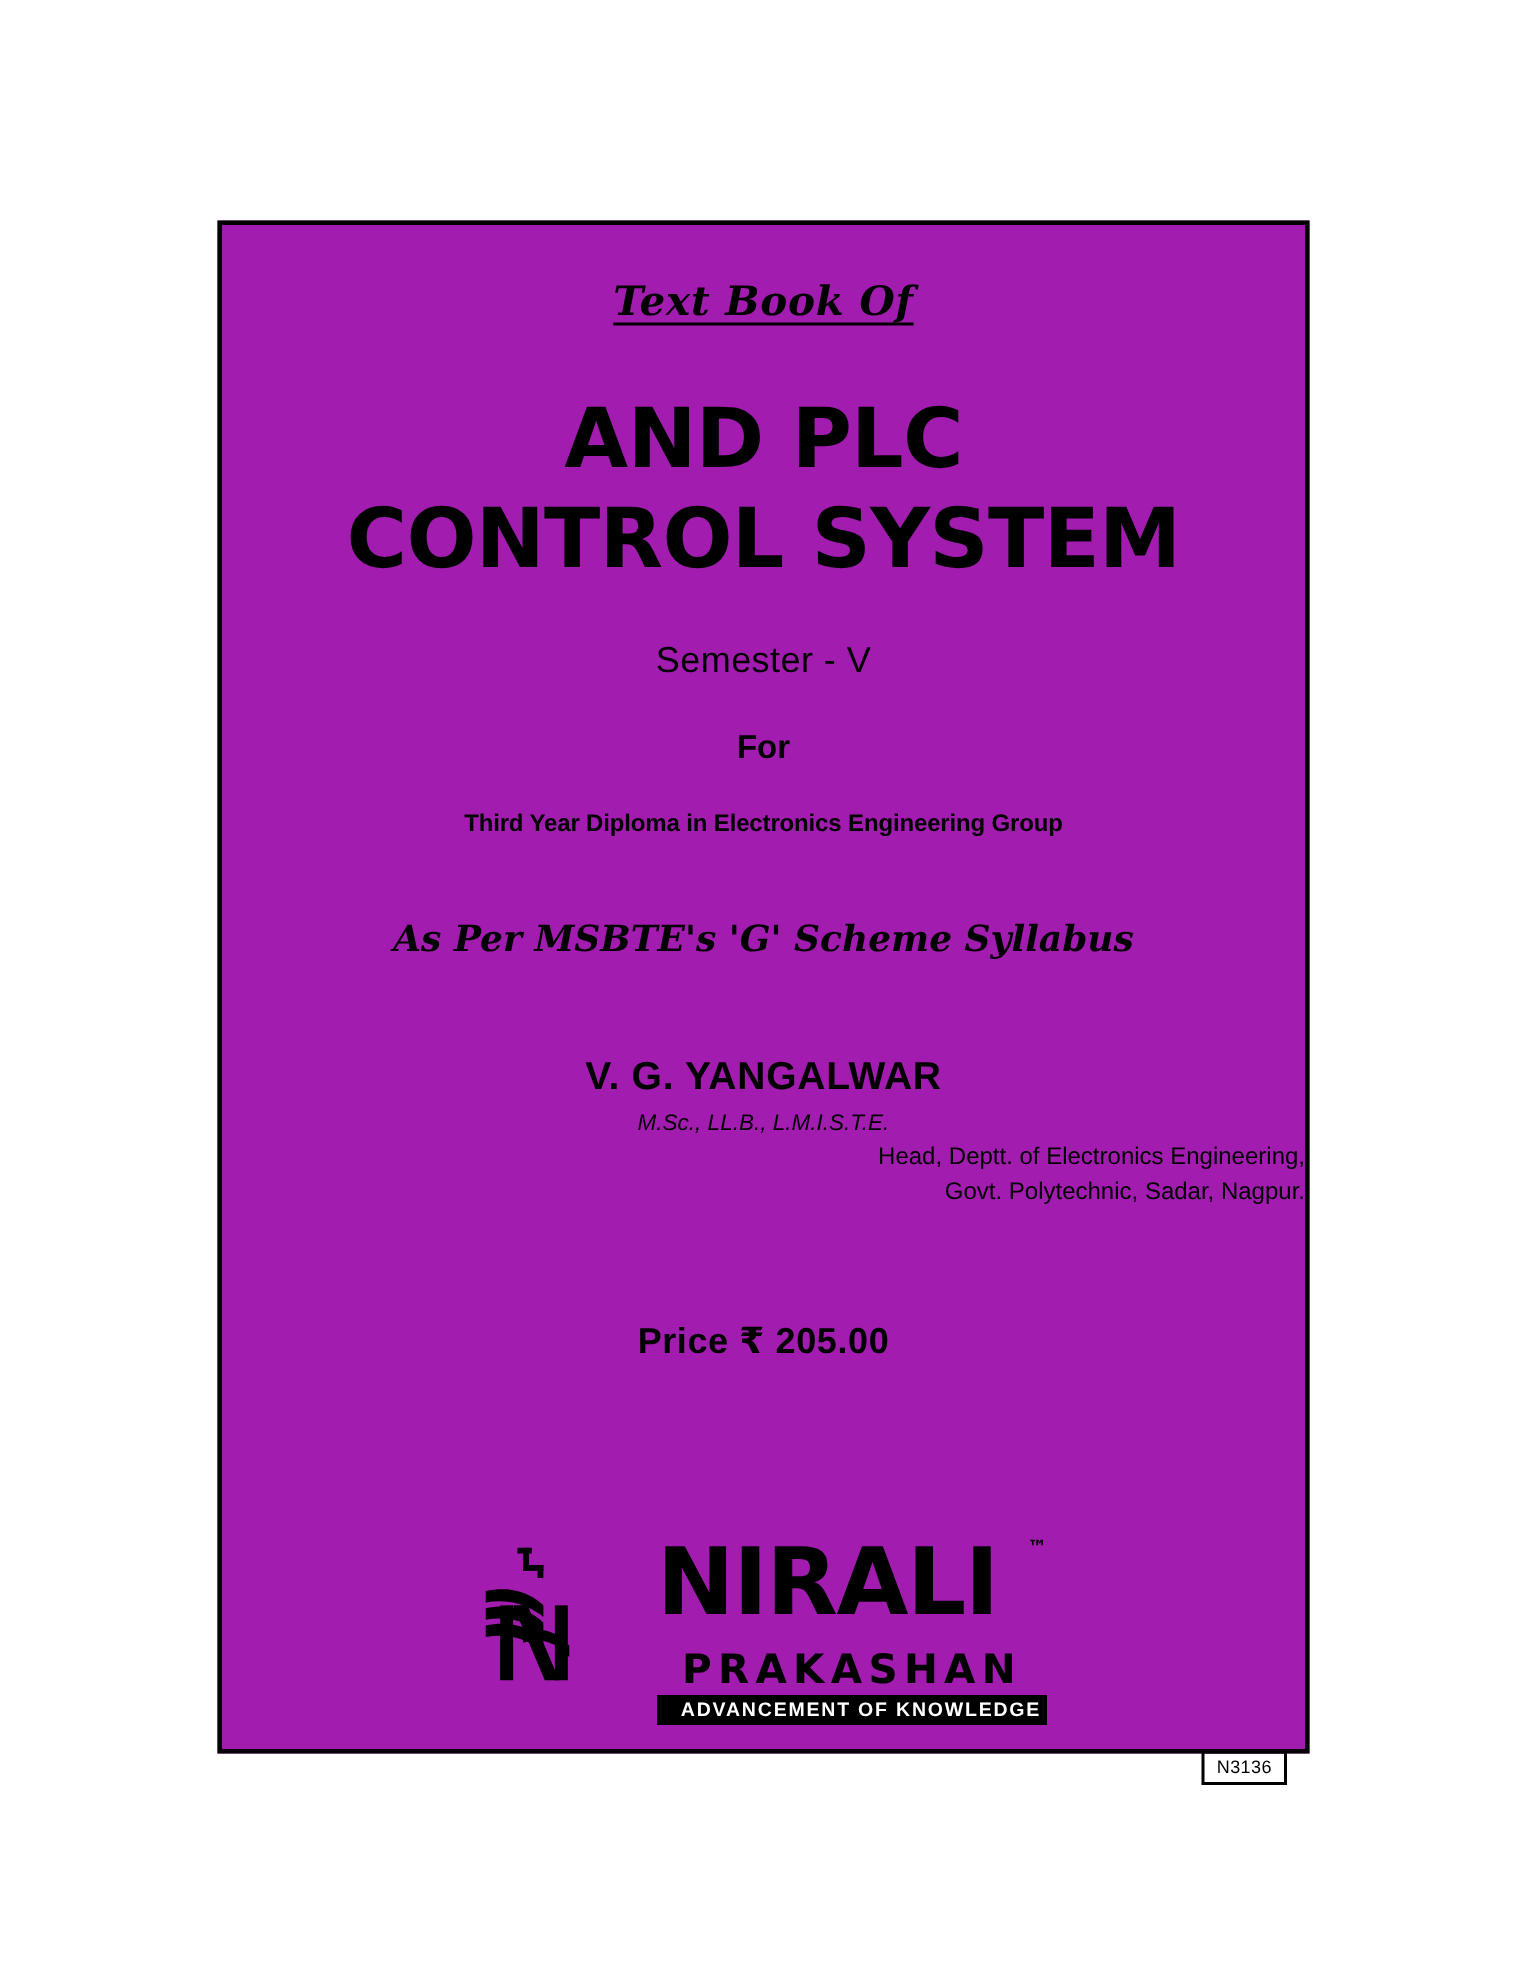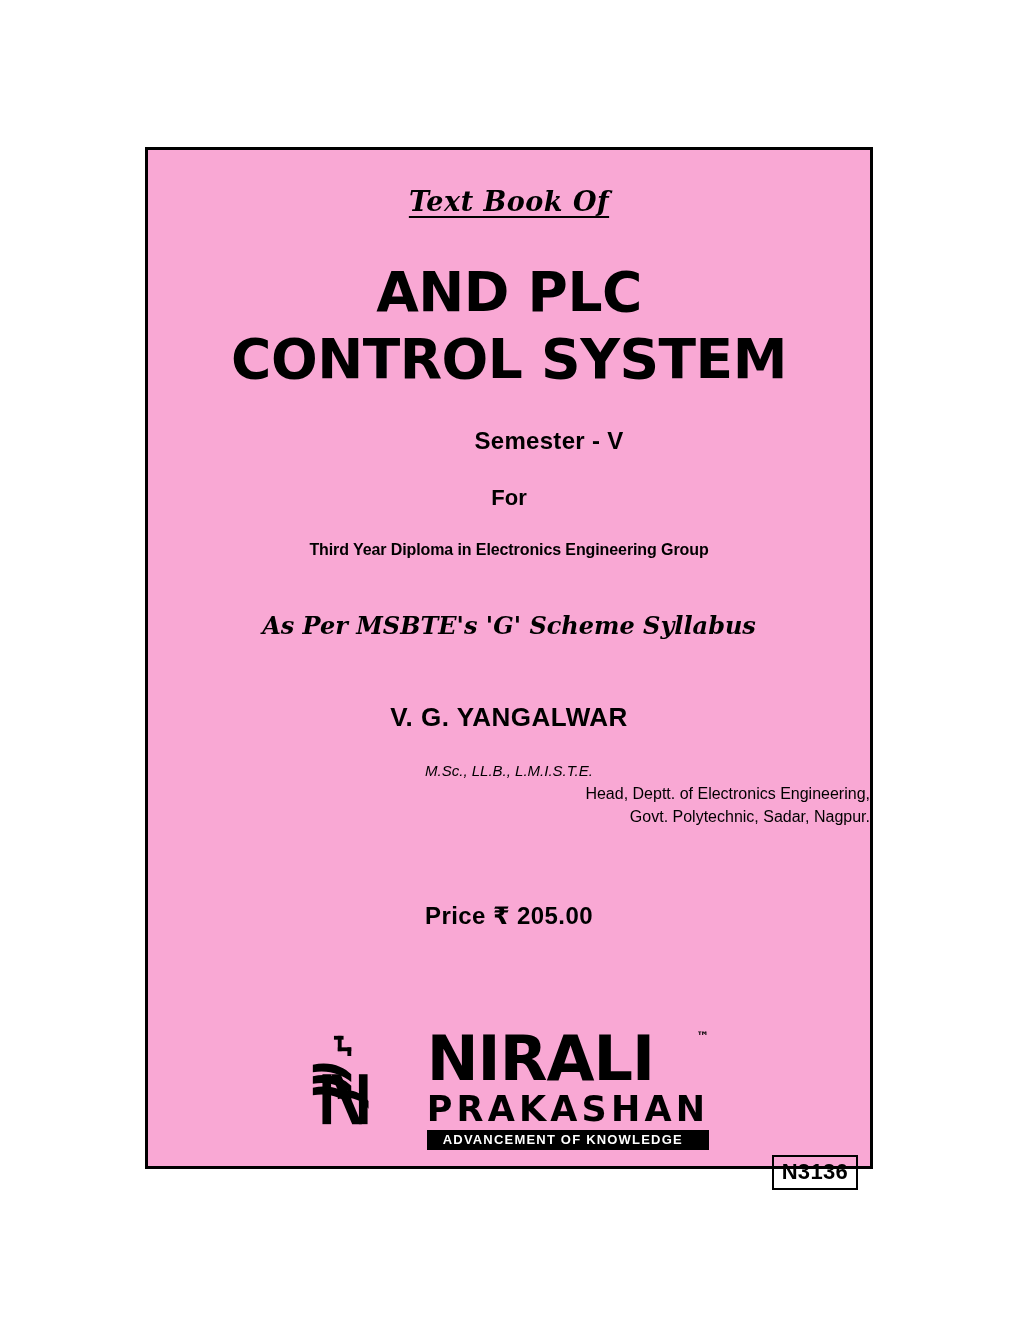--- a/index.html
+++ b/index.html
@@ -17,21 +17,21 @@
   }
 
   .page {
     position: absolute;
     left: 145px;
     top: 147px;
     width: 728px;   
     height: 1022px; 
     border: 3px solid #000;
     box-sizing: border-box;
-    background: #f9a8d4;
+    background: #a21caf;
   }
 
   .inner {
     position: relative;
     width: 100%;
     height: 100%;
     box-sizing: border-box;
     padding: 0;
   }
 
@@ -56,24 +56,23 @@
     margin-top: 42px;
     font-family: "DejaVu Sans", sans-serif;
     font-weight: bold;
     font-size: 55px;
     line-height: 1.22;
     letter-spacing: -0.5px;
   }
 
   .semester {
     margin-top: 34px;
-    font-weight: bold;
+    font-weight: normal;
     font-size: 24px;
     letter-spacing: 0.3px;
-    margin-left: 40px;
   }
 
   .forline {
     margin-top: 30px;
     font-weight: bold;
     font-size: 22px;
   }
 
   .audience {
     margin-top: 30px;
@@ -91,21 +90,21 @@
   }
 
   .author-name {
     margin-top: 62px;
     font-weight: bold;
     font-size: 26px;
     letter-spacing: 0.5px;
   }
 
   .author-qual {
-    margin-top: 27px;
+    margin-top: 5px;
     font-style: italic;
     font-size: 15px;
     line-height: 1.45;
   }
 
   .author-role, .author-inst {
     font-size: 16px;
     line-height: 1.45;
     text-align: right;
   }
@@ -160,42 +159,43 @@
     position: absolute;
     top: 2px;
     right: 0;
     font-size: 13px;
     font-weight: bold;
     letter-spacing: 0;
   }
   .logo-prakashan {
     font-family: "DejaVu Sans", sans-serif;
     font-weight: bold;
-    font-size: 35px;
+    font-size: 27px;
     letter-spacing: 4.2px;
-    margin-top: 2px;
+    margin-top: 14px;
+    text-align: center;
   }
   .logo-tag {
     background: #000;
     color: #fff;
     font-size: 13px;
     font-weight: bold;
     letter-spacing: 1.2px;
     padding: 3px 4px 4px 16px;
     margin-top: 3px;
   }
 
   .code-badge {
     position: absolute;
     right: 12px;
     bottom: 12px;
     border: 2px solid #000;
     padding: 2px 8px 3px 8px;
-    font-weight: bold;
-    font-size: 22px;
+    font-weight: normal;
+    font-size: 12px;
     font-family: "Liberation Sans", sans-serif;
     letter-spacing: 0.3px;
   }
 </style>
 </head>
 <body>
 
 <div class="page">
   <div class="inner">
 

